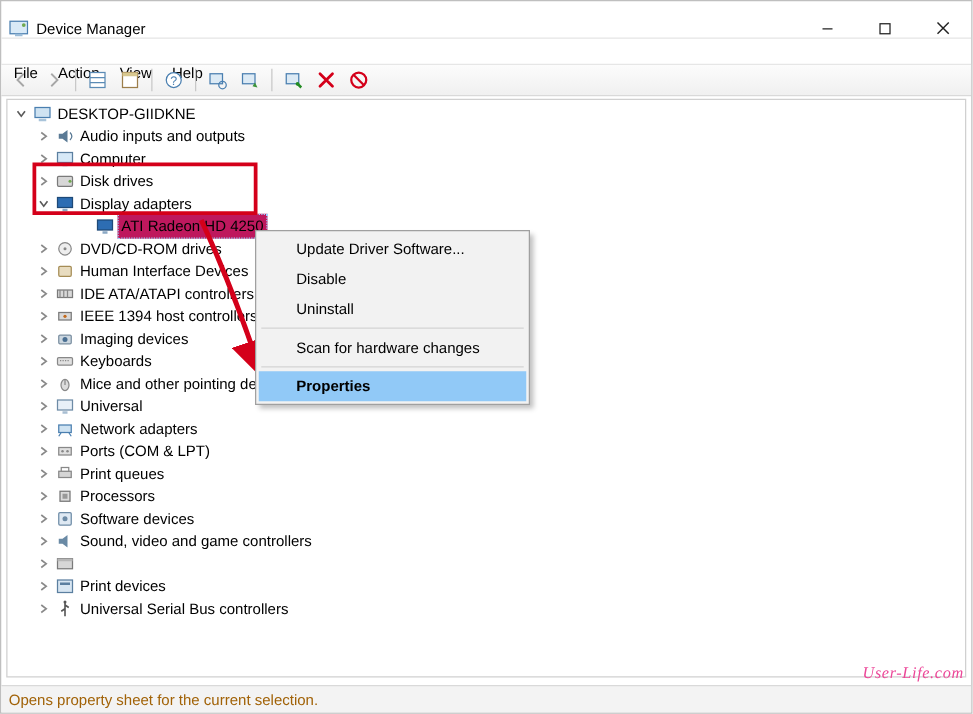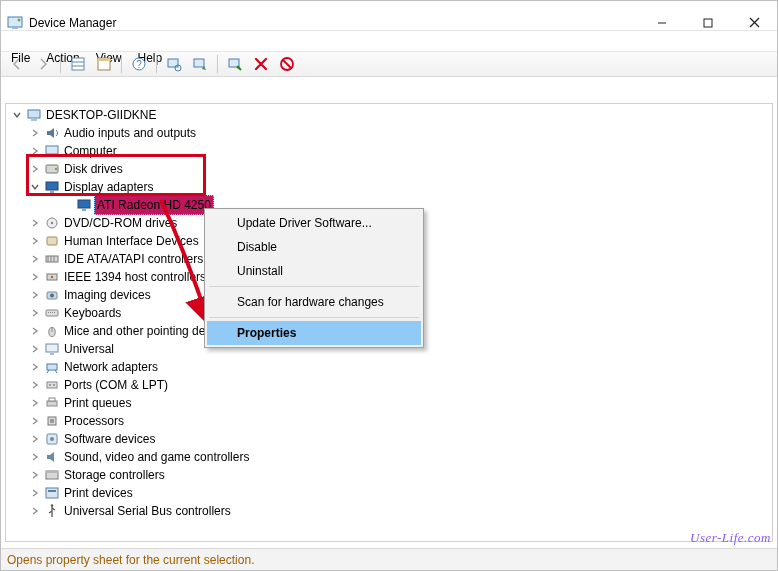--- a/index.html
+++ b/index.html
@@ -18,21 +18,21 @@
   .menubar { height: 20px; display: flex; align-items: center; padding: 0 2px; }
   .menubar .menu { padding: 2px 8px; font-size: 12px; margin-top: 33px; }
 
   
   .toolbar { height: 26px; border-top: 1px solid #e6e6e6; border-bottom: 1px solid #d9d9d9; display: flex; align-items: center; padding: 0 4px; gap: 2px; background: linear-gradient(#fcfcfc,#f0f0f0); }
   .toolbar .tbtn { width: 24px; height: 22px; display: flex; align-items: center; justify-content: center; border: 1px solid transparent; border-radius: 2px; }
   .toolbar .sep { width: 1px; height: 18px; background: #c8c8c8; margin: 0 3px; }
   .toolbar .tbtn.disabled { opacity: .4; }
 
   
-  .tree-wrap { position: absolute; top: 78px; left: 4px; right: 4px; bottom: 28px; border: 1px solid #d0d0d0; overflow: hidden; margin-top: 24px; }
+  .tree-wrap { position: absolute; top: 78px; left: 4px; right: 4px; bottom: 28px; border: 1px solid #d0d0d0; overflow: hidden; }
   .tree { position: relative; padding: 2px 0 60px 0; }
   .node { white-space: nowrap; height: 18px; line-height: 18px; display: flex; align-items: center; position: relative; }
   .node .toggle { width: 14px; height: 14px; display: flex; align-items: center; justify-content: center; margin-right: 2px; flex: 0 0 14px; }
   .node .toggle.spacer { visibility: hidden; }
   .node .icon { width: 16px; height: 16px; margin-right: 4px; flex: 0 0 16px; display: flex; align-items: center; justify-content: center; }
   .node .label { font-size: 12px; }
   .node.selected .label { background: #be185d; border: 1px dotted #99d1ff; padding: 0 2px; margin-left: -2px; }
   .indent-0 { padding-left: 4px; }
   .indent-1 { padding-left: 22px; }
   .indent-2 { padding-left: 54px; }
@@ -42,21 +42,21 @@
   .anno-arrow { position: absolute; pointer-events: none; }
 
   
   .context-menu { position: absolute; background: #f2f2f2; border: 1px solid #a0a0a0; box-shadow: 3px 3px 4px rgba(0,0,0,.25); padding: 2px; width: 220px; }
   .context-menu .mitem { height: 24px; display: flex; align-items: center; padding: 0 12px 0 30px; font-size: 12px; position: relative; }
   .context-menu .mitem.highlight { background: #91c9f7; font-weight: 700; }
   .context-menu .msep { height: 1px; background: #d4d4d4; margin: 3px 2px; }
 
   
   .statusbar { position: absolute; left: 0; right: 0; bottom: 0; height: 22px; border-top: 1px solid #d9d9d9; display: flex; align-items: center; padding: 0 6px; font-size: 12px; background: #f3f3f3; color: #a16207; }
-  .watermark { position: absolute; right: 6px; bottom: 24px; font-size: 13px; color: #8b5cf6; font-family: Georgia, serif; font-style: italic; letter-spacing: .5px; pointer-events: none; }
+  .watermark { position: absolute; right: 6px; bottom: 24px; font-size: 13px; color: #ec4899; font-family: Georgia, serif; font-style: italic; letter-spacing: .5px; pointer-events: none; }
 
   
   .svg16 { width: 16px; height: 16px; }
   .svg10 { width: 10px; height: 10px; }
 </style>
 </head>
 <body>
 
 <div class="titlebar">
   <span class="icon-slot">
@@ -447,21 +447,20 @@
           <svg class="svg10" viewBox="0 0 10 10">
             <path d="M3 2l4 3-4 3" fill="none" stroke="#8a8a8a" stroke-width="1.3"></path>
           </svg>
         </span>
     <span class="icon">
           <svg class="svg16" viewBox="0 0 16 16">
             <rect x="2" y="4" width="12" height="8" fill="#d7d7d7" stroke="#7a7a7a"></rect>
             <rect x="2" y="4" width="12" height="2" fill="#b7b7b7"></rect>
           </svg>
         </span>
-    <span class="label">Storage controllers</span>
   </div>
       <div class="node indent-1">
     <span class="toggle">
           <svg class="svg10" viewBox="0 0 10 10">
             <path d="M3 2l4 3-4 3" fill="none" stroke="#8a8a8a" stroke-width="1.3"></path>
           </svg>
         </span>
     <span class="icon">
           <svg class="svg16" viewBox="0 0 16 16">
             <rect x="2" y="3" width="12" height="10" fill="#d8e6f2" stroke="#5b7fa0"></rect>

